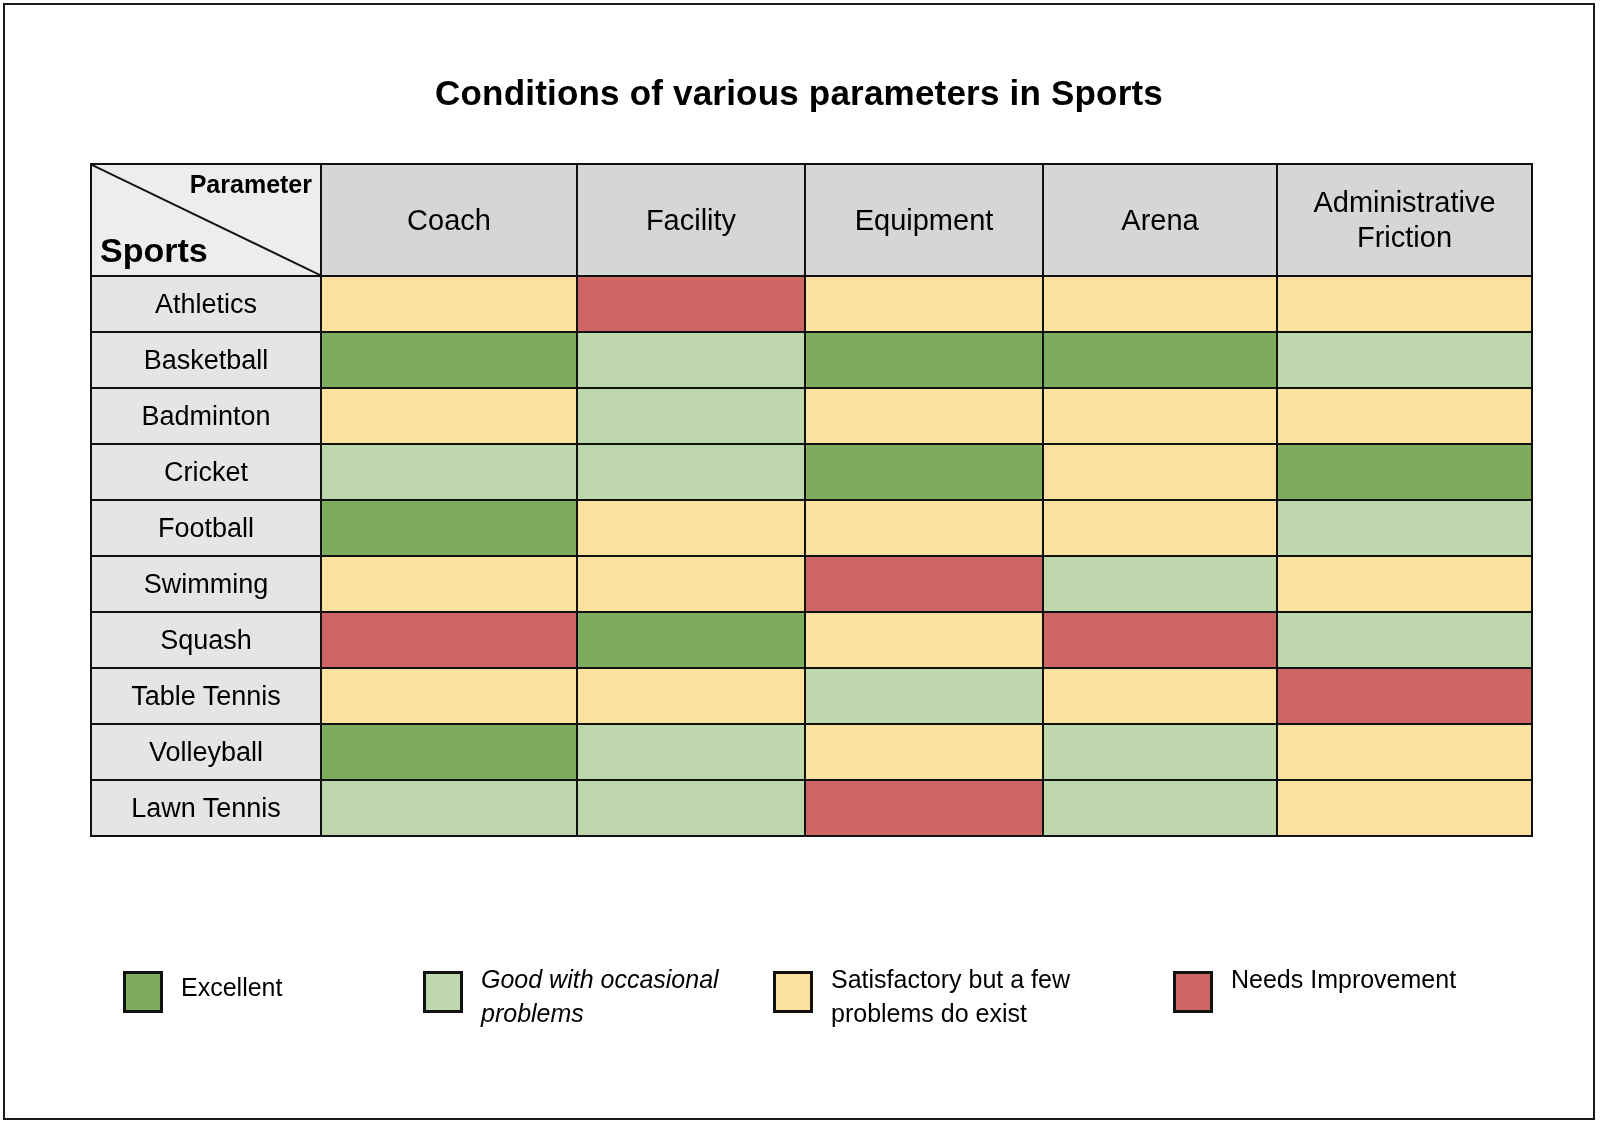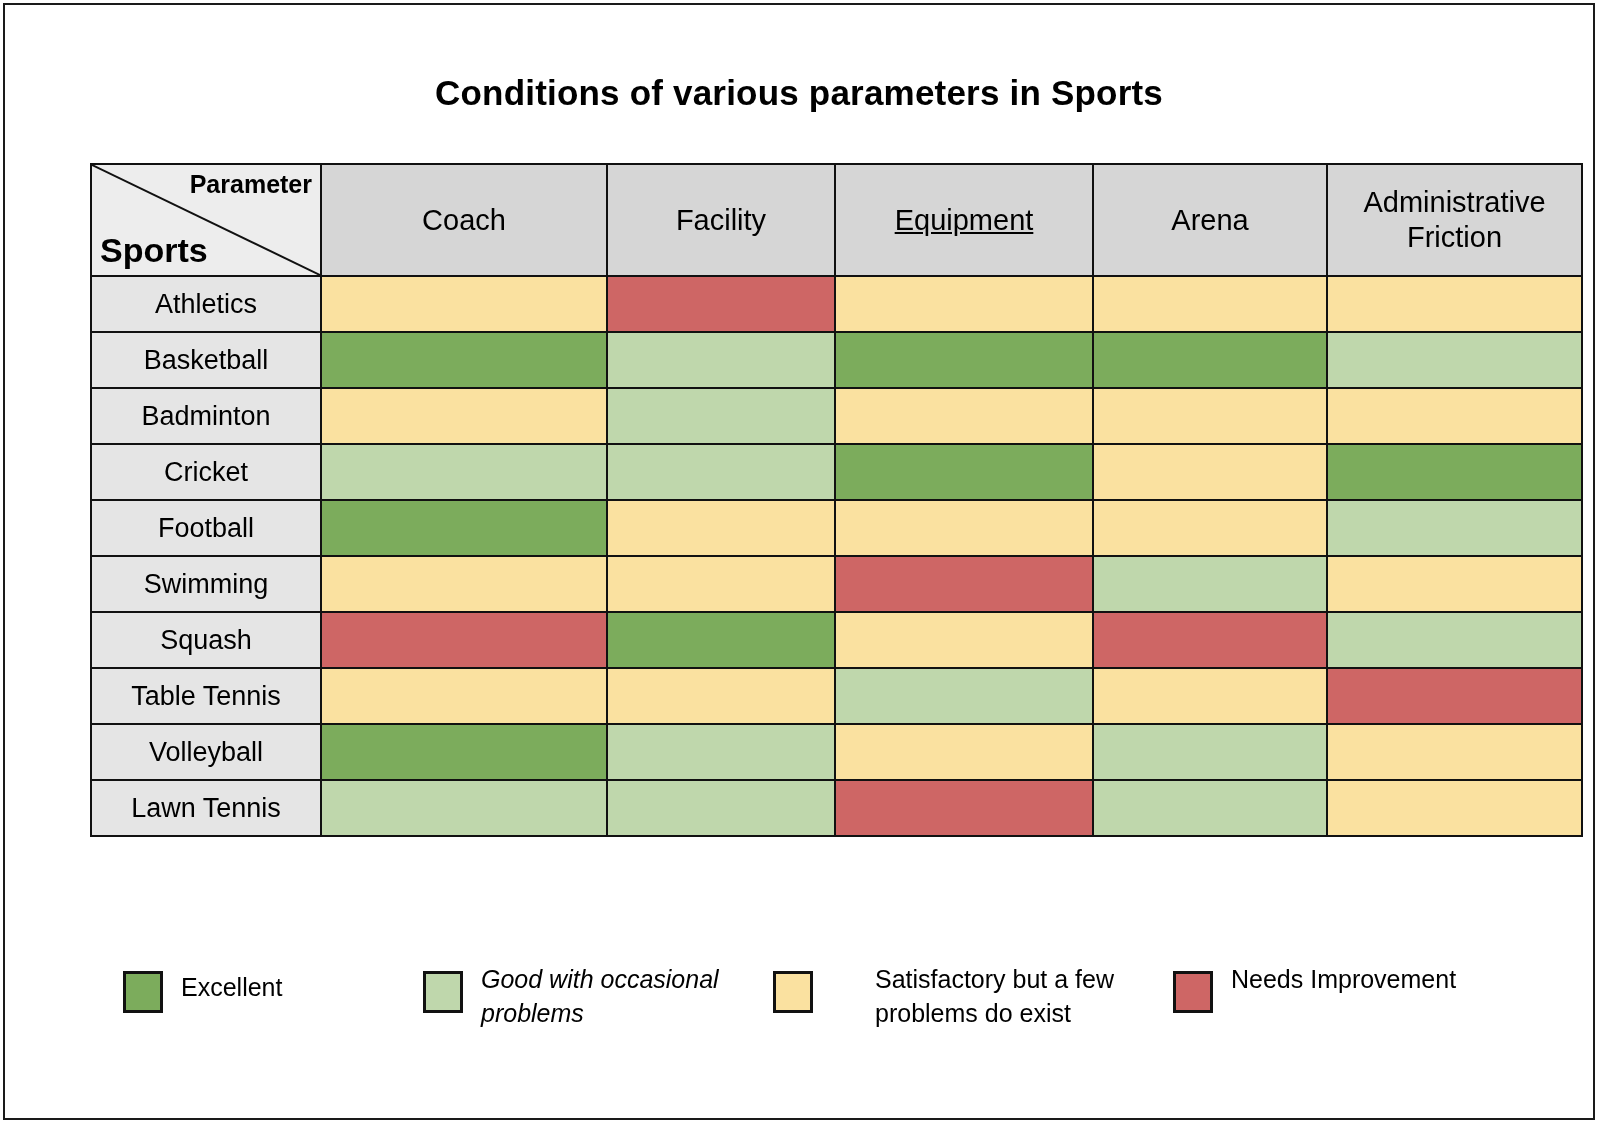--- a/index.html
+++ b/index.html
@@ -119,21 +119,21 @@
     width: 1400px;
     display: flex;
     align-items: flex-start;
   }
   .legend-item {
     display: flex;
     align-items: flex-start;
   }
   .legend-item.i0 { width: 300px; }
   .legend-item.i1 { width: 350px; font-style: italic; }
-  .legend-item.i2 { width: 400px; gap: 44px; }
+  .legend-item.i2 { width: 400px; }
   .legend-item.i3 { width: 300px; }
 
   .legend-swatch {
     width: 40px;
     height: 42px;
     border: 3px solid #111111;
     box-sizing: border-box;
     flex: 0 0 auto;
     margin-top: 8px;
   }
@@ -157,23 +157,23 @@
   <table id="matrix-table">
     <thead>
       <tr>
         <th class="corner-cell">
           <svg class="corner-diag" viewBox="0 0 230 112" preserveAspectRatio="none">
             <line x1="0" y1="0" x2="230" y2="112" stroke="#111111" stroke-width="2" vector-effect="non-scaling-stroke"></line>
           </svg>
           <span class="corner-param">Parameter</span>
           <span class="corner-sports">Sports</span>
         </th>
-      <th class="col-header" style="width: 286px;">Coach</th>
+      <th class="col-header" style="width: 256px;">Coach</th>
           <th class="col-header" style="width: 228px;">Facility</th>
-          <th class="col-header" style="width: 258px; text-decoration: underline;">Equipment</th>
+          <th class="col-header" style="width: 238px;">Equipment</th>
           <th class="col-header" style="width: 234px;">Arena</th>
           <th class="col-header" style="width: 255px;">Administrative Friction</th>
         </tr>
     </thead>
     <tbody>
         <tr>
           <td class="row-header">Athletics</td>
           <td class="data-cell" style="background: rgb(250, 225, 160);"></td>
           <td class="data-cell" style="background: rgb(206, 102, 101);"></td>
           <td class="data-cell" style="background: rgb(250, 225, 160);"></td>

